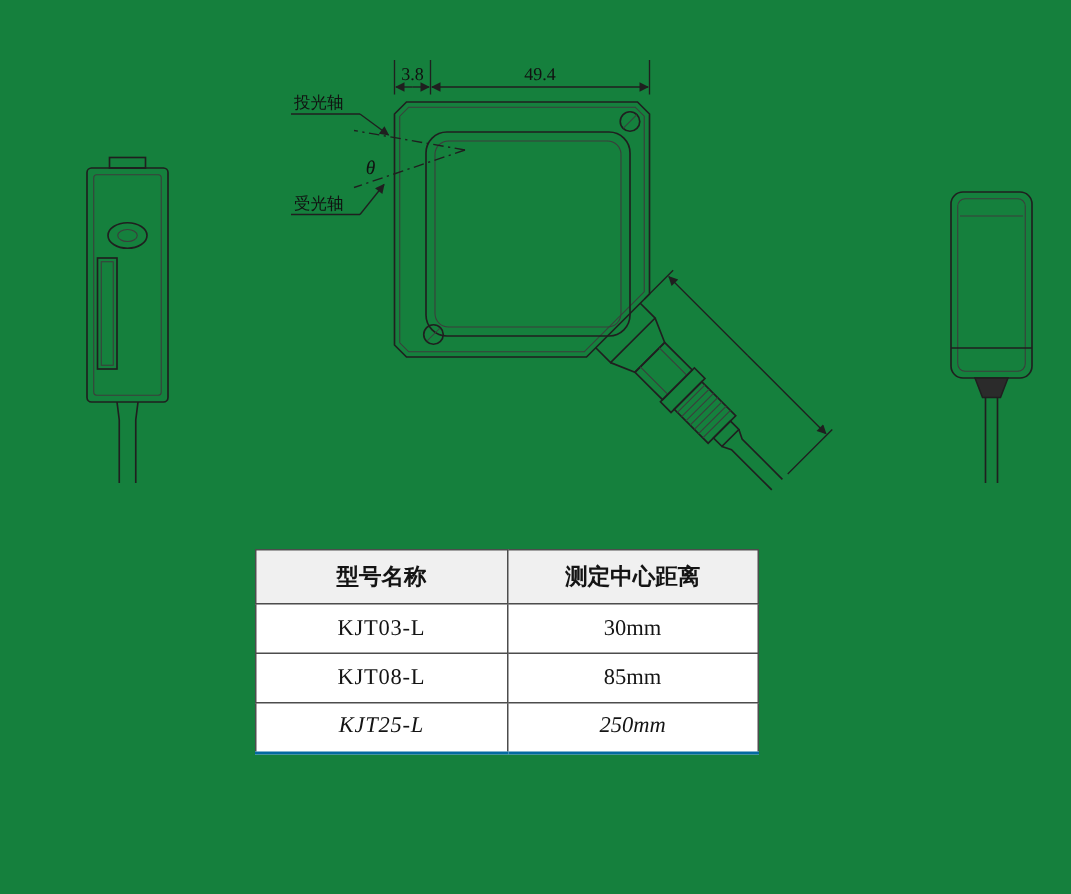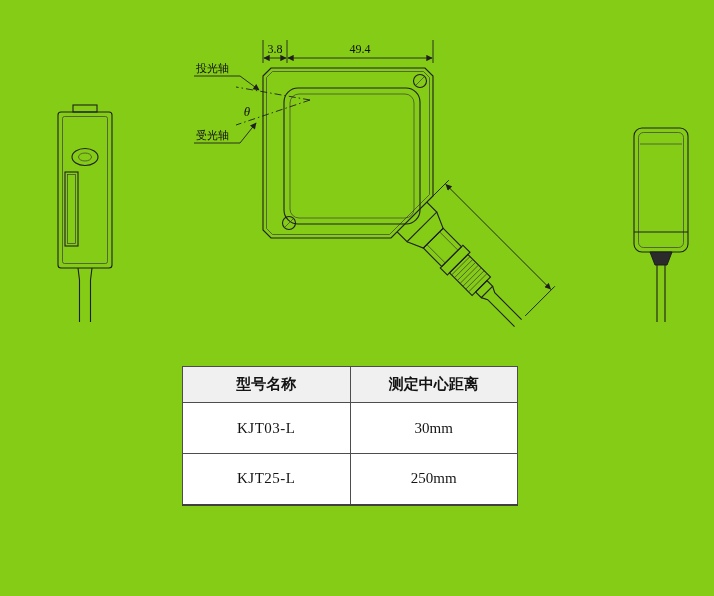--- a/index.html
+++ b/index.html
@@ -1,44 +1,44 @@
 <!DOCTYPE html>
 <html><head>
 <meta charset="utf-8">
 <style>
   * { margin:0; padding:0; box-sizing:border-box; }
   html,body { background:#ffffff; }
   body {
     width:714px; height:596px;
     font-family:"Liberation Serif","DejaVu Serif",serif;
   }
-  .canvas { position:relative; width:714px; height:596px; background:#84cc16; overflow:hidden; }
+  .canvas { position:relative; width:714px; height:596px; background:#15803d; overflow:hidden; }
 
   svg.drawing { position:absolute; left:0; top:0; }
   .ln   { stroke:#1f1f1f; stroke-width:1.1; fill:none; stroke-linejoin:miter; }
   .thin { stroke:#3c3c3c; stroke-width:0.7; fill:none; }
   .dash { stroke:#1f1f1f; stroke-width:0.9; fill:none; stroke-dasharray:7 3 1.5 3; }
   .dimln{ stroke:#1f1f1f; stroke-width:0.9; fill:none; }
   .fillc{ fill:#2b2b2b; stroke:#1f1f1f; stroke-width:1; }
   text.dim   { font:12px "Liberation Serif","DejaVu Serif",serif; fill:#111; }
   text.lbl   { font:11px "Liberation Serif","DejaVu Serif",serif; fill:#111; }
   text.theta { font:italic 13px "Liberation Serif","DejaVu Serif",serif; fill:#111; }
 
   .spec-table {
-    position:absolute; left:182px; top:366px; width:336px;
+    position:absolute; left:170px; top:366px; width:336px;
     border-collapse:collapse; background:#ffffff;
   }
   .spec-table th, .spec-table td {
     border:1px solid #4d4d4d; text-align:center; vertical-align:middle;
     font-size:15px; color:#141414; width:50%;
   }
   .spec-table th { height:36px; background:#f0f0f0; font-weight:bold; }
-  .spec-table td { height:51px; }
+  .spec-table td { height:33px; }
   .spec-table td.model { letter-spacing:0.5px; }
-  .spec-table tr:last-child td { border-bottom:2px solid #404040; }
+  .spec-table tr:last-child td { border-bottom:2px solid #0369a1;font-style:italic; }
 </style>
 </head>
 <body>
 
 <div class="canvas">
 
   <svg class="drawing" width="714" height="352" viewBox="0 0 714 352" xmlns="http://www.w3.org/2000/svg">
     <defs>
       <marker id="arrow" viewBox="0 0 10 10" refX="9" refY="5" markerWidth="9" markerHeight="7" orient="auto-start-reverse">
         <path d="M0,0 L10,5 L0,10 Z" fill="#1f1f1f"></path>
@@ -136,19 +136,23 @@
         <th>型号名称</th>
         <th>测定中心距离</th>
       </tr>
     </thead>
     <tbody>
       <tr>
         <td class="model">KJT03-L</td>
         <td>30mm</td>
       </tr>
       <tr>
+        <td class="model">KJT08-L</td>
+        <td>85mm</td>
+      </tr>
+      <tr>
         <td class="model">KJT25-L</td>
         <td>250mm</td>
       </tr>
     </tbody>
   </table>
 
 </div>
 
 </body></html>

